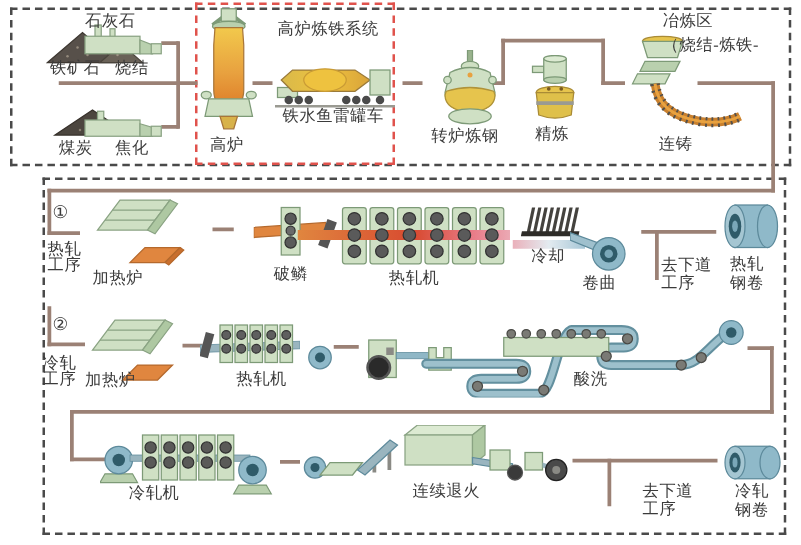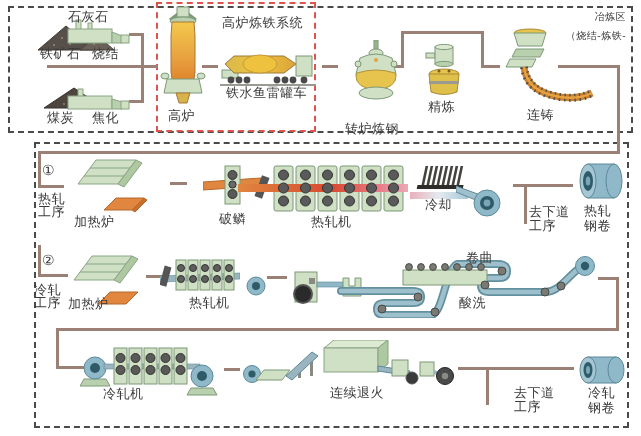--- a/index.html
+++ b/index.html
@@ -4,21 +4,21 @@
 <style>
   html,body{margin:0;padding:0;background:#fff;}
   #stage{position:relative;width:641px;height:436px;background:#fff;overflow:hidden;
          font-family:"Liberation Serif","DejaVu Serif",serif;color:#3b3b3b;}
   .lbl{position:absolute;font-size:13px;line-height:14px;white-space:nowrap;letter-spacing:0.5px;}
   .num{position:absolute;font-size:14px;line-height:14px;}
   .cline{position:absolute;background:#9b8175;}
   .dashbox{position:absolute;border:2px dashed #4a4a4a;box-sizing:border-box;}
   .redbox{position:absolute;border:2px dashed #e0524c;box-sizing:border-box;}
   .svgm{position:absolute;}
-  .zone{position:absolute;text-align:right;font-size:10px;line-height:19px;letter-spacing:0.5px;}
+  .zone{position:absolute;text-align:left;font-size:13px;line-height:19px;letter-spacing:0.5px;}
   .botlbl{position:absolute;font-size:13px;letter-spacing:0.6px;white-space:nowrap;}
 </style>
 </head>
 <body>
 
 <div id="stage">
 
   <svg width="0" height="0" style="position:absolute">
     <defs>
       <linearGradient id="gMelt" x1="0" y1="0" x2="0" y2="1">
@@ -373,37 +373,37 @@
   <div class="lbl" style="left:68px;top:10px;">石灰石</div>
   <div class="lbl" style="left:40px;top:47px;">铁矿石</div>
   <div class="lbl" style="left:92px;top:47px;text-align:center;">烧结</div>
   <div class="lbl" style="left:47px;top:111px;">煤炭</div>
   <div class="lbl" style="left:92px;top:111px;">焦化</div>
 
   <div class="lbl" style="left:222px;top:16px;">高炉炼铁系统</div>
   <div class="lbl" style="left:168px;top:109px;">高炉</div>
   <div class="lbl" style="left:214px;top:86px;margin-left:12px;">铁水鱼雷罐车</div>
 
-  <div class="lbl" style="left:345px;top:102px;margin-top:20px;">转炉炼钢</div>
+  <div class="lbl" style="left:345px;top:102px;">转炉炼钢</div>
   <div class="lbl" style="left:428px;top:100px;">精炼</div>
   <div class="lbl" style="left:527px;top:108px;">连铸</div>
 
   <div class="zone" style="left:530px;top:7px;width:96px;">
     <div>冶炼区</div>
     <div>（烧结-炼铁-</div>
   </div>
 
   <div class="num" style="left:42px;top:164px;">①</div>
   <div class="lbl" style="left:38px;top:192px;">热轧</div>
   <div class="lbl" style="left:38px;top:205px;">工序</div>
   <div class="lbl" style="left:74px;top:215px;">加热炉</div>
   <div class="lbl" style="left:219px;top:212px;">破鳞</div>
   <div class="lbl" style="left:311px;top:215px;">热轧机</div>
   <div class="lbl" style="left:425px;top:198px;">冷却</div>
-  <div class="lbl" style="left:466px;top:219px;margin-top:32px;">卷曲</div>
+  <div class="lbl" style="left:466px;top:219px;">卷曲</div>
   <div class="lbl" style="left:529px;top:205px;">去下道</div>
   <div class="lbl" style="left:529px;top:219px;">工序</div>
   <div class="lbl" style="left:584px;top:204px;">热轧</div>
   <div class="lbl" style="left:584px;top:219px;">钢卷</div>
 
   <div class="num" style="left:42px;top:254px;">②</div>
   <div class="lbl" style="left:34px;top:283px;">冷轧</div>
   <div class="lbl" style="left:34px;top:296px;">工序</div>
   <div class="lbl" style="left:68px;top:297px;">加热炉</div>
   <div class="lbl" style="left:189px;top:296px;">热轧机</div>

